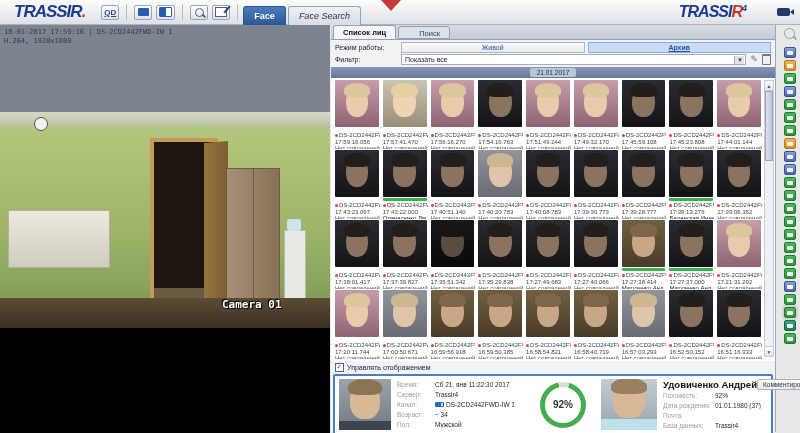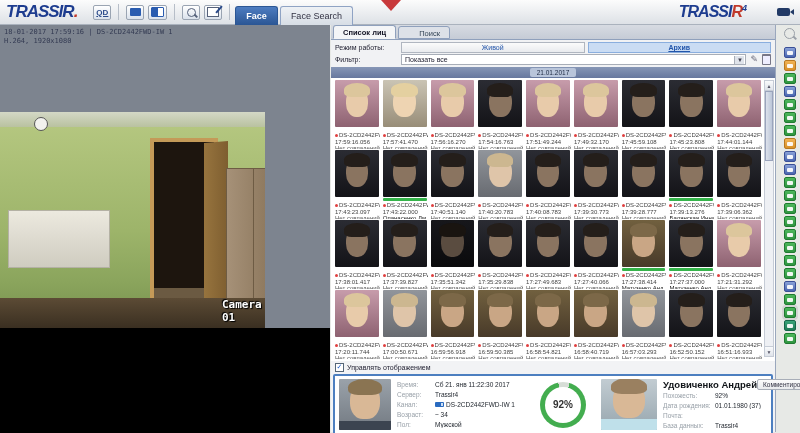--- a/index.html
+++ b/index.html
@@ -3,50 +3,50 @@
 <meta charset="utf-8">
 <style>
   html,body{margin:0;padding:0;background:#dfe2df;font-family:"Liberation Sans",sans-serif;}
   #app{position:relative;width:800px;height:433px;overflow:hidden;background:#e7e9e6;}
 
   
   #topbar{position:absolute;left:0;top:0;width:800px;height:25px;
     background:linear-gradient(#fcfcfc,#dde1e6);border-bottom:1px solid #aab2bd;
     display:flex;align-items:center;padding:0 6px;box-sizing:border-box;}
   .logo{font-style:italic;font-weight:bold;letter-spacing:-1px;color:#1d3c8f;}
-  #logo-left{font-size:17px;margin-right:14px;}
+  #logo-left{font-size:17px;margin-right:14px;margin-left:8px;}
   #logo-left .dot{color:#c0392b;}
   .tb-btn{height:15px;min-width:18px;margin:0 2px;border:1px solid #9aa4b2;border-radius:2px;
     background:linear-gradient(#ffffff,#dbe2ec);display:flex;align-items:center;justify-content:center;
     font-size:8px;font-weight:bold;color:#2a4a8a;box-sizing:border-box;padding:0 2px;text-decoration:underline;}
   .tb-sep{width:1px;height:16px;background:#b7bec8;margin:0 5px;}
   .blue-chip{width:11px;height:8px;background:#2a5cb0;border-radius:1px;}
   .blue-chip.half{background:linear-gradient(90deg,#2a5cb0 55%,#fff 55%);border:1px solid #2a5cb0;}
   .mini-glass{width:7px;height:7px;border:1.5px solid #55617a;border-radius:50%;position:relative;}
   .mini-glass:after{content:"";position:absolute;left:6px;top:6px;width:4px;height:1.5px;background:#55617a;transform:rotate(45deg);}
   .mini-edit{width:10px;height:8px;border:1px solid #55617a;position:relative;background:#fff;}
   .mini-edit:after{content:"";position:absolute;right:-2px;top:-3px;width:2px;height:9px;background:#2a4a8a;transform:rotate(40deg);}
   .toptab{height:18px;margin-top:7px;display:flex;align-items:center;padding:0 10px;font-size:9px;
     border:1px solid #8fa3c4;border-bottom:none;border-radius:3px 3px 0 0;margin-right:2px;}
   .toptab.active{background:linear-gradient(#4d7cc0,#2b5694);color:#fff;font-weight:bold;border-color:#2b5694;}
-  .toptab.inactive{background:linear-gradient(#eef1f5,#d7dde5);color:#334;}
+  .toptab.inactive{background:linear-gradient(#eef1f5,#d7dde5);color:#334;font-style:italic;}
   #red-arrow{position:absolute;left:381px;top:0;width:0;height:0;
     border-left:10px solid transparent;border-right:10px solid transparent;border-top:11px solid #c8393b;}
   #logo-right{margin-left:auto;font-size:16px;margin-right:48px;}
   #logo-right .r4{color:#c0392b;}
   #logo-right sup{font-size:9px;color:#1d3c8f;}
   #cam-glyph{position:absolute;right:10px;top:8px;width:13px;height:8px;background:#223a66;border-radius:2px;}
   #cam-glyph:after{content:"";position:absolute;right:-4px;top:1px;border-top:3px solid transparent;
     border-bottom:3px solid transparent;border-right:4px solid #223a66;}
 
   
   #camera-region{position:absolute;left:0;top:25px;width:330px;height:408px;background:#7d848f;}
   #osd{position:absolute;left:4px;top:3px;font-family:"DejaVu Sans Mono",monospace;
     font-size:7px;line-height:9px;color:#333a52;}
-  #video{position:absolute;left:0;top:87px;width:265px;height:216px;overflow:hidden;
+  #video{position:absolute;left:0;top:87px;width:330px;height:216px;overflow:hidden;
     background:linear-gradient(180deg,#b7c982 0,#9db46a 55%,#8ba55d 78%,#75904e 100%);}
   .ceiling{position:absolute;left:0;top:0;width:100%;height:15px;background:linear-gradient(#d4d8c6,#b9c2a0);}
   .clock{position:absolute;left:34px;top:5px;width:12px;height:12px;border-radius:50%;background:#f2f2ee;border:1px solid #555;}
   .door-open{position:absolute;left:150px;top:26px;width:60px;height:172px;background:#1d150e;
     border-left:4px solid #c49a58;border-top:4px solid #c49a58;border-right:4px solid #c49a58;}
   .hall-floor{position:absolute;left:0;bottom:0;width:100%;height:26px;background:#6b5a42;}
   .door-panel{position:absolute;left:204px;top:30px;width:24px;height:160px;background:linear-gradient(90deg,#97743e,#7e5e30);transform:skewY(-5deg);}
   .cabinet{position:absolute;left:226px;top:56px;width:52px;height:140px;background:linear-gradient(90deg,#a69178,#877257);border:1px solid #6e5c44;}
   .cabinet:after{content:"";position:absolute;left:50%;top:0;width:1px;height:100%;background:#6e5c44;}
   .cooler{position:absolute;left:284px;top:118px;width:20px;height:74px;background:#e9e9e3;border:1px solid #b9b9b2;}

